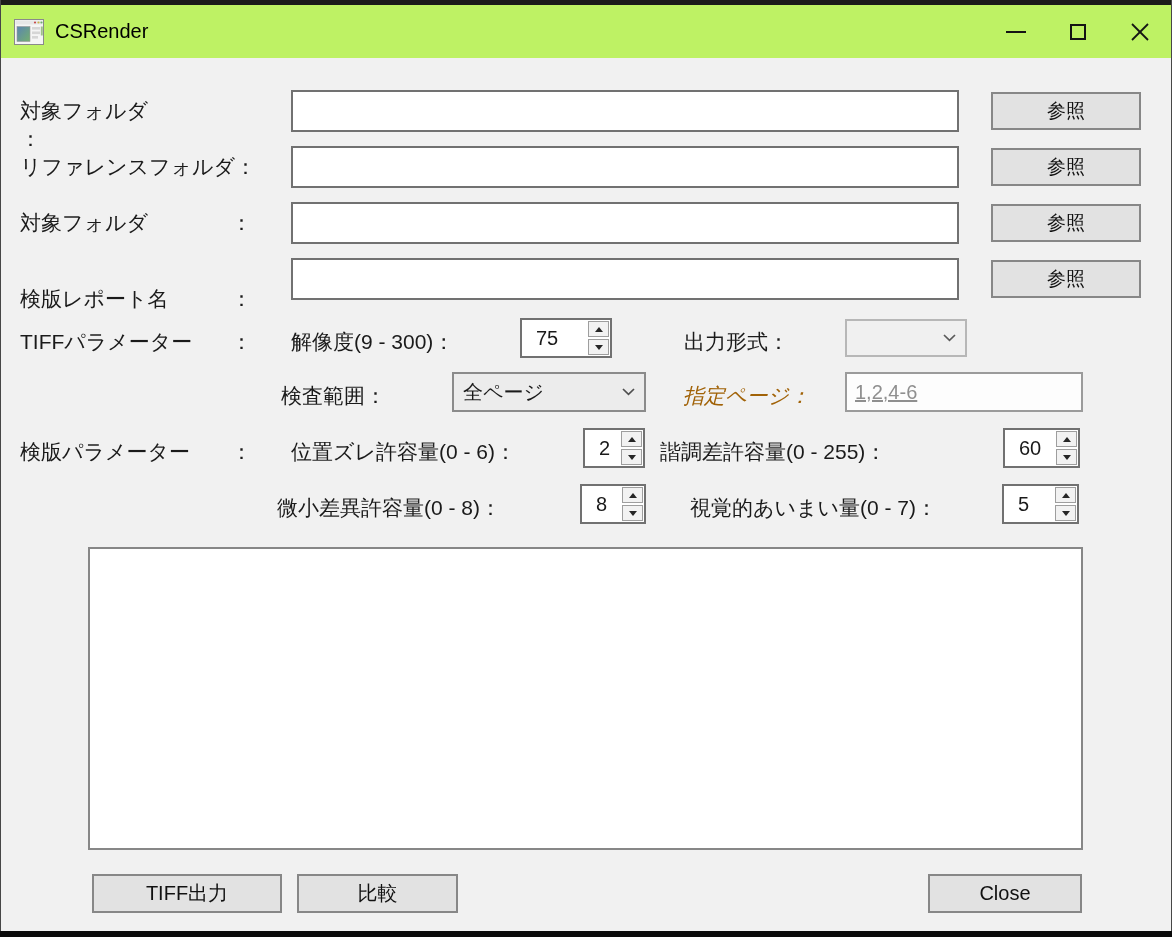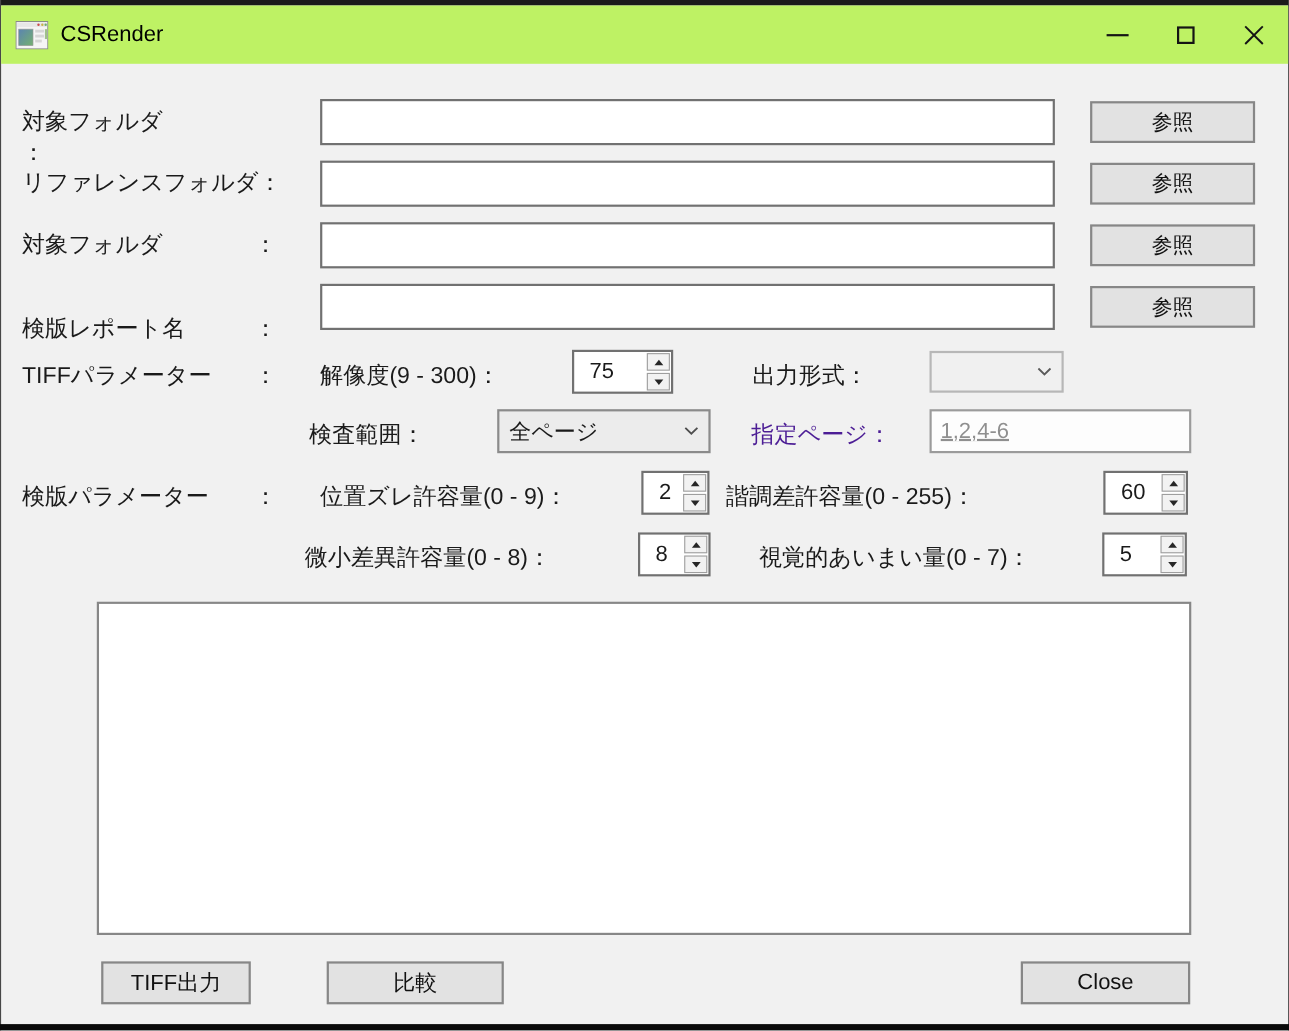--- a/index.html
+++ b/index.html
@@ -13,21 +13,21 @@
 
   .titlebar { position:absolute; left:1px; top:5px; width:1170px; height:53px; background:#bef264; display:flex; align-items:center; }
   .app-icon { margin-left:13px; width:30px; height:26px; flex:0 0 auto; }
   .title-text { margin-left:11px; font-size:20px; color:#000; }
   .caption-buttons { position:absolute; right:0; top:0; height:53px; display:flex; }
   .cap-btn { width:62px; height:53px; display:flex; align-items:center; justify-content:center; background:transparent; border:0; cursor:default; }
   .min-glyph { width:20px; height:2px; background:#141414; }
   .max-glyph { width:16px; height:16px; border:2px solid #141414; background:transparent; }
 
   .lbl { position:absolute; font-size:21px; color:#1a1a1a; white-space:nowrap; line-height:28px; }
-  .lbl.dim { color:#4c1d95; }
+  .lbl.dim { color:#a16207;font-style:italic; }
   .aligned { display:flex; justify-content:space-between; width:232px; }
 
   .tb { position:absolute; background:#fff; border:2px solid #717171; font-size:20px; padding:0 8px; color:#1a1a1a; outline:none; font-family:"Liberation Sans", sans-serif;text-decoration:underline; }
   .tb.dim { color:#8f8f8f; border-color:#9b9b9b; background:#fdfdfd; }
 
   .btn { position:absolute; background:#e2e2e2; border:2px solid #878787; color:#111; display:flex; align-items:center; justify-content:center; font-size:20px; font-family:"Liberation Sans", sans-serif; cursor:default; }
 
   .spinner { position:absolute; background:#fff; border:2px solid #717171; }
   .spin-val { position:absolute; left:0; top:0; bottom:0; border:0; outline:none; background:transparent; font-size:20px; padding-left:14px; width:calc(100% - 24px); color:#1a1a1a; font-family:"Liberation Sans", sans-serif; }
   .spin-col { position:absolute; right:1px; top:1px; bottom:1px; width:21px; display:flex; flex-direction:column; justify-content:space-between; }
@@ -150,21 +150,21 @@
         </svg>
     </span>
   </div>
   <span class="lbl dim" style="left:683px; top:382px;">指定ページ：</span>
   <input class="tb dim" style="left: 845px; top: 372px; width: 238px; height: 40px;" value="1,2,4-6">
 
   <div class="lbl aligned" style="left:20px; top:438px;">
     <span>検版パラメーター</span>
       <span>：</span>
   </div>
-  <span class="lbl" style="left:291px; top:438px;">位置ズレ許容量(0 - 9)：</span>
+  <span class="lbl" style="left:291px; top:438px;">位置ズレ許容量(0 - 6)：</span>
   <div class="spinner" style="left:583px; top:428px; width:62px; height:40px;">
     <input class="spin-val" value="2" style="">
     <div class="spin-col">
       <button class="spin-btn">
           <span class="tri-up"></span>
         </button>
       <button class="spin-btn">
           <span class="tri-down"></span>
         </button>
     </div>
@@ -202,16 +202,16 @@
           <span class="tri-up"></span>
         </button>
       <button class="spin-btn">
           <span class="tri-down"></span>
         </button>
     </div>
   </div>
 
   <div class="log-box"></div>
 
-  <button class="btn" style="left:92px; top:874px; width:136px; height:39px;">TIFF出力</button>
+  <button class="btn" style="left:92px; top:874px; width:190px; height:39px;">TIFF出力</button>
   <button class="btn" style="left:297px; top:874px; width:161px; height:39px;">比較</button>
   <button class="btn" style="left:928px; top:874px; width:154px; height:39px;">Close</button>
 </div>
 
 </body></html>

